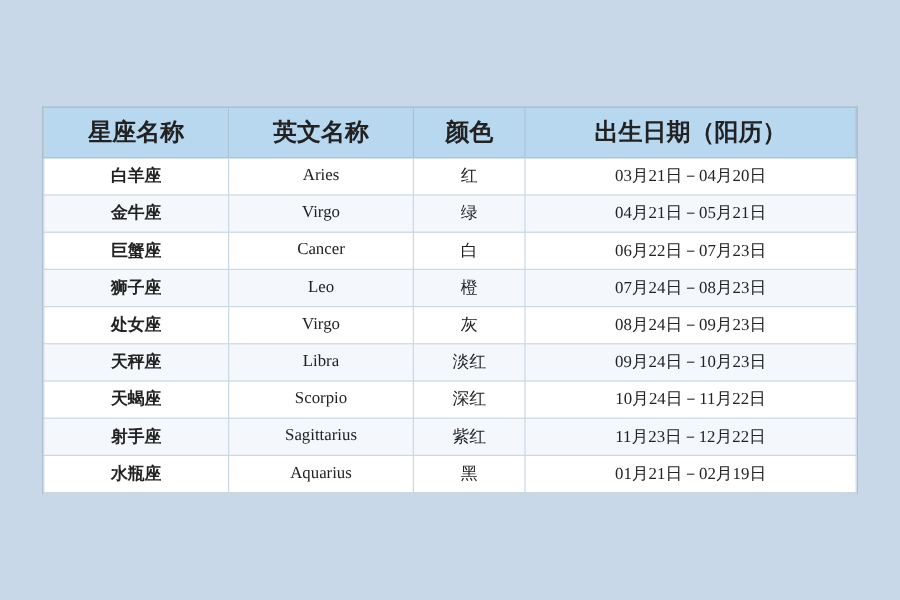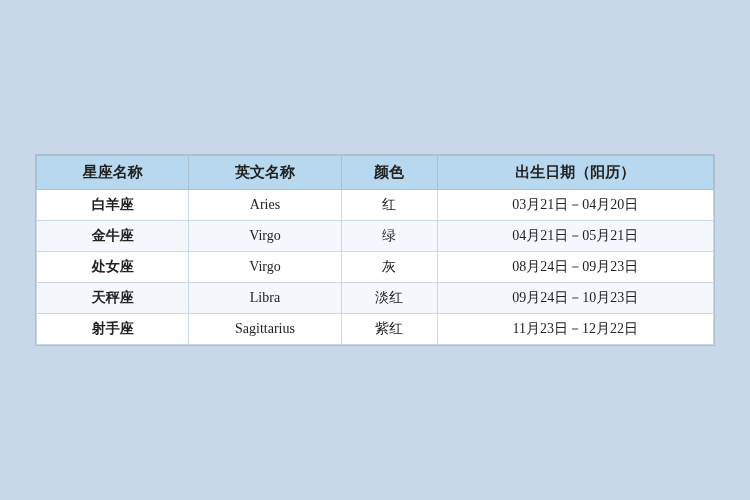--- a/index.html
+++ b/index.html
@@ -20,21 +20,21 @@
     table {
       width: 100%;
       border-collapse: collapse;
     }
     thead tr {
       background: #b8d8f0;
     }
     thead th {
       border: 1px solid #aac0d0;
       padding: 7px 10px;
-      font-size: 15px;
+      font-size: 20px;
       font-weight: bold;
       color: #222;
       text-align: center;
     }
     tbody tr {
       background: #fff;
       margin-top: 44px;
     }
     tbody tr:nth-child(even) {
       background: #f4f8fc;
@@ -70,32 +70,56 @@
           <td>红</td>
           <td>03月21日－04月20日</td>
         </tr>
         <tr>
           <td class="chinese-name">金牛座</td>
           <td>Virgo</td>
           <td>绿</td>
           <td>04月21日－05月21日</td>
         </tr>
         <tr>
+          <td class="chinese-name">巨蟹座</td>
+          <td>Cancer</td>
+          <td>白</td>
+          <td>06月22日－07月23日</td>
+        </tr>
+        <tr>
+          <td class="chinese-name">狮子座</td>
+          <td>Leo</td>
+          <td>橙</td>
+          <td>07月24日－08月23日</td>
+        </tr>
+        <tr>
           <td class="chinese-name">处女座</td>
           <td>Virgo</td>
           <td>灰</td>
           <td>08月24日－09月23日</td>
         </tr>
         <tr>
           <td class="chinese-name">天秤座</td>
           <td>Libra</td>
           <td>淡红</td>
           <td>09月24日－10月23日</td>
         </tr>
         <tr>
+          <td class="chinese-name">天蝎座</td>
+          <td>Scorpio</td>
+          <td>深红</td>
+          <td>10月24日－11月22日</td>
+        </tr>
+        <tr>
           <td class="chinese-name">射手座</td>
           <td>Sagittarius</td>
           <td>紫红</td>
           <td>11月23日－12月22日</td>
+        </tr>
+        <tr>
+          <td class="chinese-name">水瓶座</td>
+          <td>Aquarius</td>
+          <td>黑</td>
+          <td>01月21日－02月19日</td>
         </tr>
       </tbody>
   </table>
 </div>
 
 </body></html>

